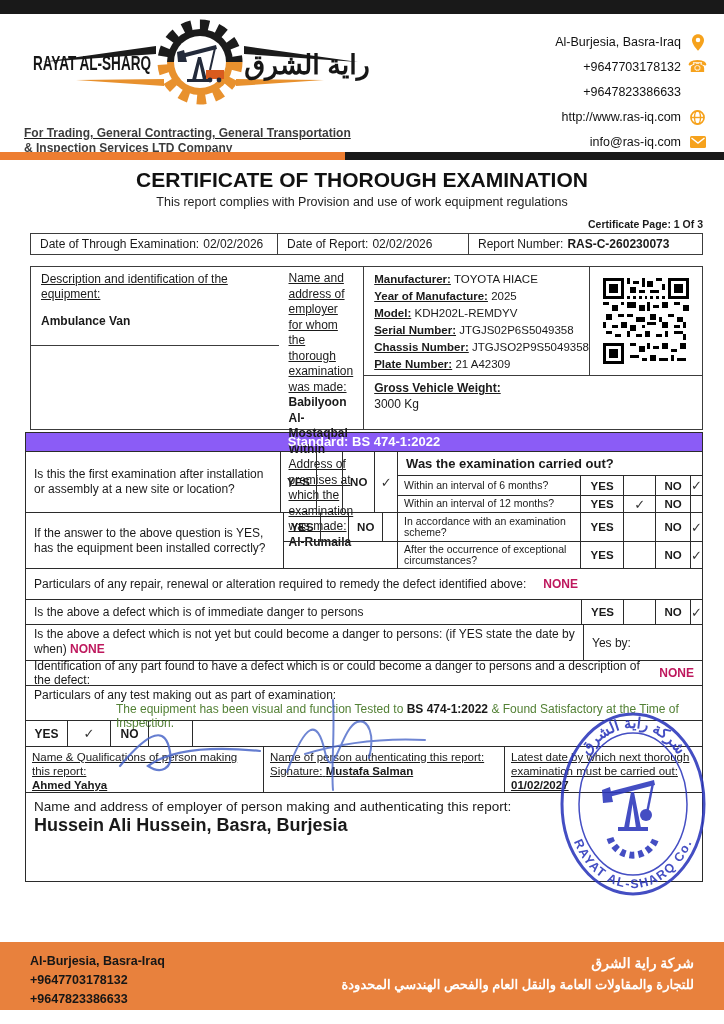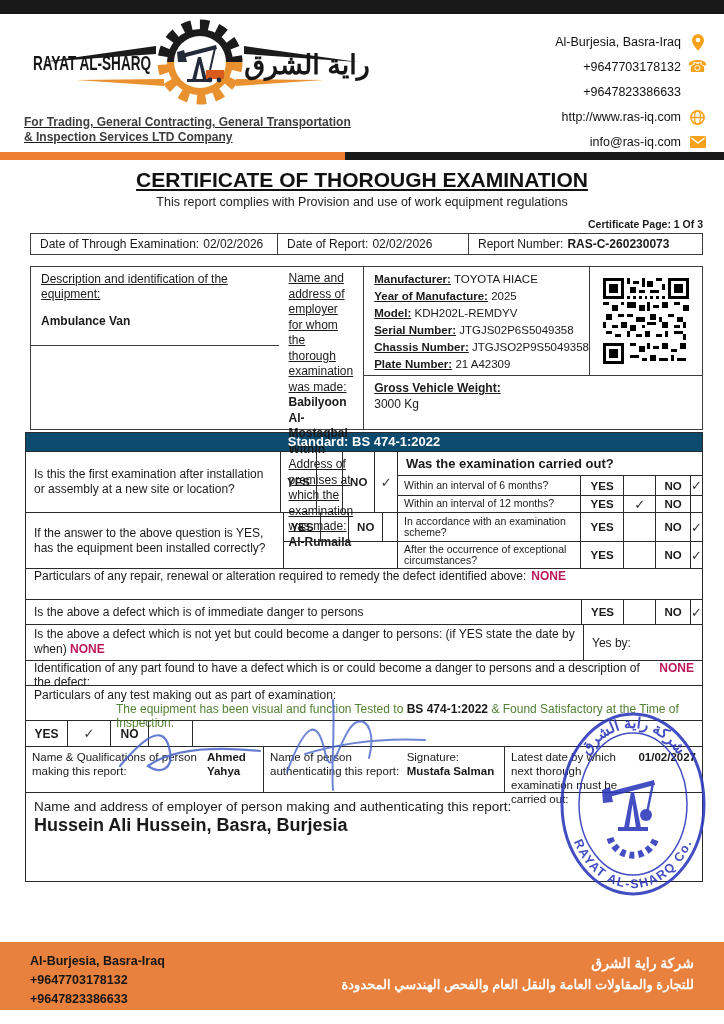--- a/index.html
+++ b/index.html
@@ -2,30 +2,30 @@
 <html><head>
 <meta charset="utf-8">
 <style>
   html,body{margin:0;padding:0;background:#888;}
   .page{width:724px;height:1024px;position:relative;background:#fff;
         font-family:"Liberation Sans",sans-serif;color:#1a1a1a;overflow:hidden;margin:0 auto;}
   .topbar{height:14px;background:#191919;}
   
   .header{display:flex;justify-content:space-between;padding:4px 18px 0 24px;height:134px;}
   .logo{width:352px;text-align:left;text-decoration:underline;}
-  .tagline{font-size:12px;font-weight:bold;color:#3d3d3d;line-height:15px;margin-top:1px;}
+  .tagline{font-size:12px;font-weight:bold;color:#3d3d3d;line-height:15px;margin-top:12px;}
   .contact{display:flex;flex-direction:column;align-items:flex-end;gap:9px;padding-top:16px;font-size:12.5px;color:#111;}
   .cline{display:flex;align-items:center;gap:8px;height:16px;}
   .icoslot{width:17px;display:flex;justify-content:center;align-items:center;}
   .phoneglyph{color:#F6A21C;font-size:16px;line-height:16px;font-family:"DejaVu Sans",sans-serif;}
   .divider{display:flex;height:8px;}
   .divider .dv-o{width:345px;background:#ED7D31;}
   .divider .dv-b{flex:1;background:#191919;}
   
-  .title{text-align:center;font-size:21px;font-weight:bold;margin-top:8px;line-height:24px;color:#111;text-decoration:underline;}
+  .title{text-align:center;font-size:21px;font-weight:bold;margin-top:8px;line-height:24px;color:#111;}
   .subtitle{text-align:center;font-size:12.5px;margin-top:3px;color:#222;}
   .pageinfo{text-align:right;margin:9px 21px 3px 0;font-size:10.5px;font-weight:bold;}
   
   .daterow{display:flex;margin:0 21px 0 30px;border:1px solid #3c3c3c;font-size:12px;}
   .daterow>div{padding:3px 9px;border-right:1px solid #3c3c3c;display:flex;align-items:center;gap:4px;}
   .daterow>div:last-child{border-right:none;flex:1;}
   .dr1{width:228px;}.dr2{width:172px;}
   
   .equip{display:flex;margin:11px 21px 0 30px;border:1px solid #3c3c3c;height:162px;font-size:12px;}
   .u{text-decoration:underline;}
@@ -37,34 +37,34 @@
   .eq-emp{flex:1;padding:4px 10px;line-height:15.5px;}
   .eq-right{flex:1;display:flex;flex-direction:column;}
   .eq-top{height:108px;display:flex;border-bottom:1px solid #3c3c3c;}
   .specs{flex:1;padding:4px 0 0 10px;font-size:11.5px;}
   .spec{line-height:17px;white-space:nowrap;}
   .spec .lb{font-weight:bold;text-decoration:underline;}
   .qrcell{width:112px;border-left:1px solid #3c3c3c;display:flex;align-items:center;justify-content:center;}
   .eq-gvw{flex:1;padding:4px 10px;line-height:16px;}
   
   .extable{margin:2px 21px 0 25px;border:1px solid #2b2b2b;font-size:12px;}
-  .std{background:#0c4a6e;color:#fff;font-weight:bold;text-align:center;font-size:13px;
+  .std{background:#8b5cf6;color:#fff;font-weight:bold;text-align:center;font-size:13px;
        height:18px;line-height:18px;border-bottom:1px solid #2b2b2b;}
   .row{display:flex;border-bottom:1px solid #2b2b2b;}
   .row:last-child{border-bottom:none;}
   .cell{border-right:1px solid #2b2b2b;display:flex;align-items:center;}
   .qcol{width:252px;padding:2px 8px;line-height:15px;}
   .yn{font-weight:bold;justify-content:center;font-size:11.5px;}
   .ck{display:flex;align-items:center;justify-content:center;font-size:13px;color:#333;}
   .stack{display:flex;flex-direction:column;}
   .srow{display:flex;}
   .sq{font-size:10.5px;padding:0 6px;line-height:11.5px;}
   .hd{font-weight:bold;font-size:13px;padding-left:8px;display:flex;align-items:center;border-bottom:1px solid #2b2b2b;}
-  .txtrow{padding:0 8px;display:flex;gap:5px;}
-  .sigcol{flex-direction:row;align-items:flex-start;padding:3px 6px;font-size:11.5px;line-height:14px;display:flex;}
+  .txtrow{padding:0 8px;display:flex;align-items:center;gap:17px;}
+  .sigcol{flex-direction:column;align-items:flex-start;padding:3px 6px;font-size:11.5px;line-height:14px;display:flex;text-decoration:underline;}
   
   .overlay{position:absolute;pointer-events:none;}
   
   .footer{position:absolute;left:0;right:0;top:942px;height:68px;background:#E8813D;
           display:flex;justify-content:space-between;box-sizing:border-box;padding:10px 30px 0 30px;}
   .f-left{font-size:12.5px;font-weight:600;color:#161616;line-height:19px;}
   .f-right{text-align:right;color:#fff;font-weight:bold;direction:rtl;}
   .f-ar1{font-size:14px;line-height:22px;}
   .f-ar2{font-size:13px;line-height:22px;}
 </style>

